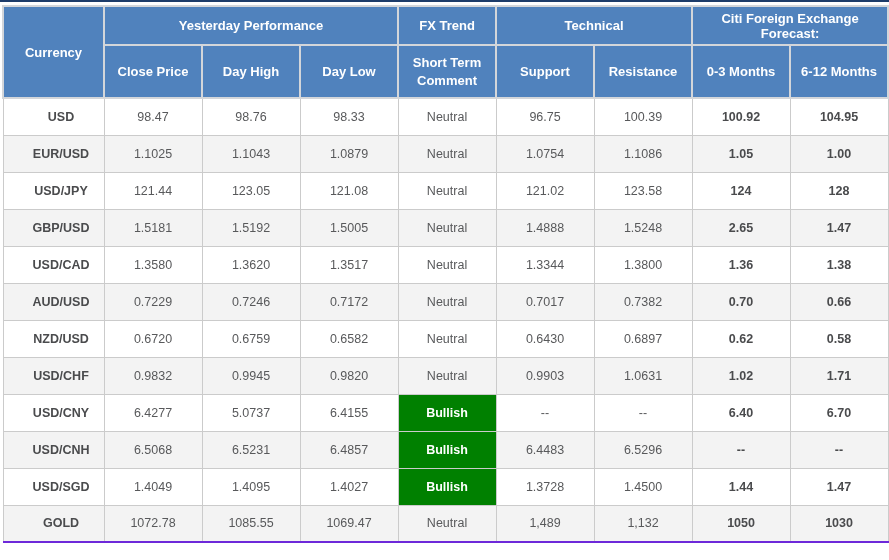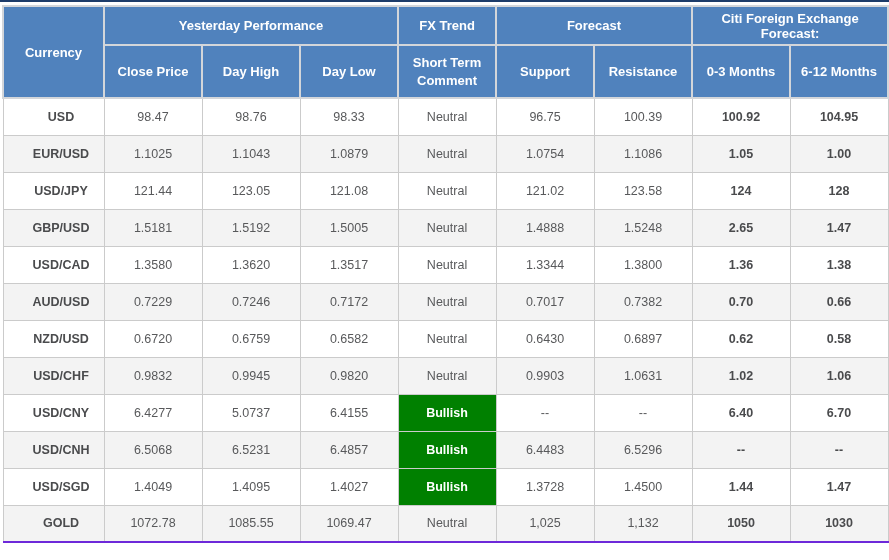--- a/index.html
+++ b/index.html
@@ -55,21 +55,21 @@
         <col style="width:98px">
           <col style="width:98px">
         <col style="width:98px">
           <col style="width:98px">
       </colgroup>
       <thead>
         <tr class="group-row">
           <th rowspan="2">Currency</th>
           <th colspan="3">Yesterday Performance</th>
           <th>FX Trend</th>
-          <th colspan="2">Forecast</th>
+          <th colspan="2">Technical</th>
           <th colspan="2">Citi Foreign Exchange Forecast:</th>
         </tr>
         <tr class="sub-row">
           <th>Close Price</th>
           <th>Day High</th>
           <th>Day Low</th>
           <th>Short Term Comment</th>
           <th>Support</th>
           <th>Resistance</th>
           <th>0-3 Months</th>
@@ -156,21 +156,21 @@
           </tr>
           <tr>
             <td class="currency">USD/CHF</td>
             <td>0.9832</td>
             <td>0.9945</td>
             <td>0.9820</td>
             <td class="trend">Neutral</td>
             <td>0.9903</td>
             <td>1.0631</td>
             <td class="forecast">1.02</td>
-            <td class="forecast">1.06</td>
+            <td class="forecast">1.71</td>
           </tr>
           <tr>
             <td class="currency">USD/CNY</td>
             <td>6.4277</td>
             <td>5.0737</td>
             <td>6.4155</td>
             <td class="trend bullish">Bullish</td>
             <td>--</td>
             <td>--</td>
             <td class="forecast">6.40</td>
@@ -197,21 +197,21 @@
             <td>1.4500</td>
             <td class="forecast">1.44</td>
             <td class="forecast">1.47</td>
           </tr>
           <tr>
             <td class="currency">GOLD</td>
             <td>1072.78</td>
             <td>1085.55</td>
             <td>1069.47</td>
             <td class="trend">Neutral</td>
-            <td>1,025</td>
+            <td>1,489</td>
             <td>1,132</td>
             <td class="forecast">1050</td>
             <td class="forecast">1030</td>
           </tr>
         </tbody>
     </table>
   </div>
 </div>
 
 </body></html>

